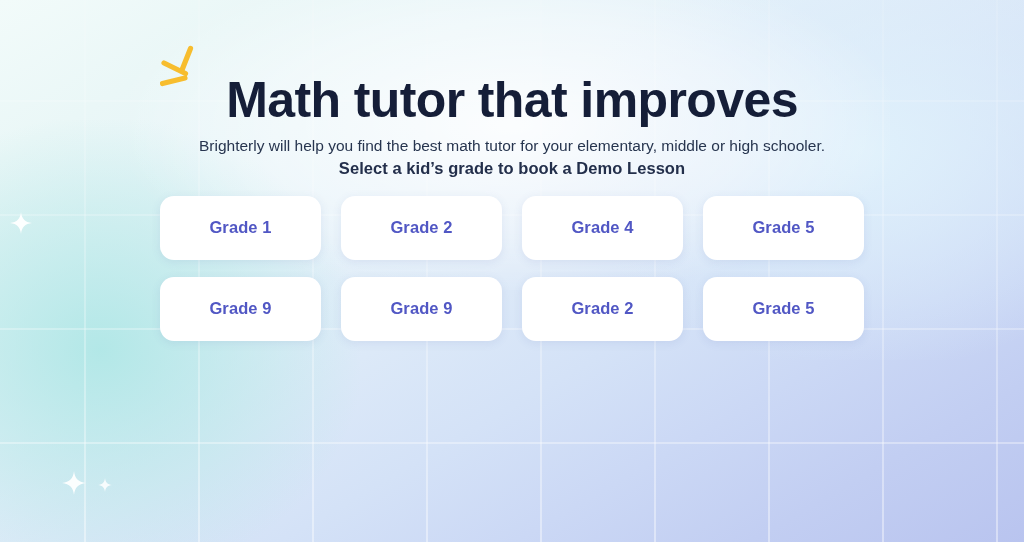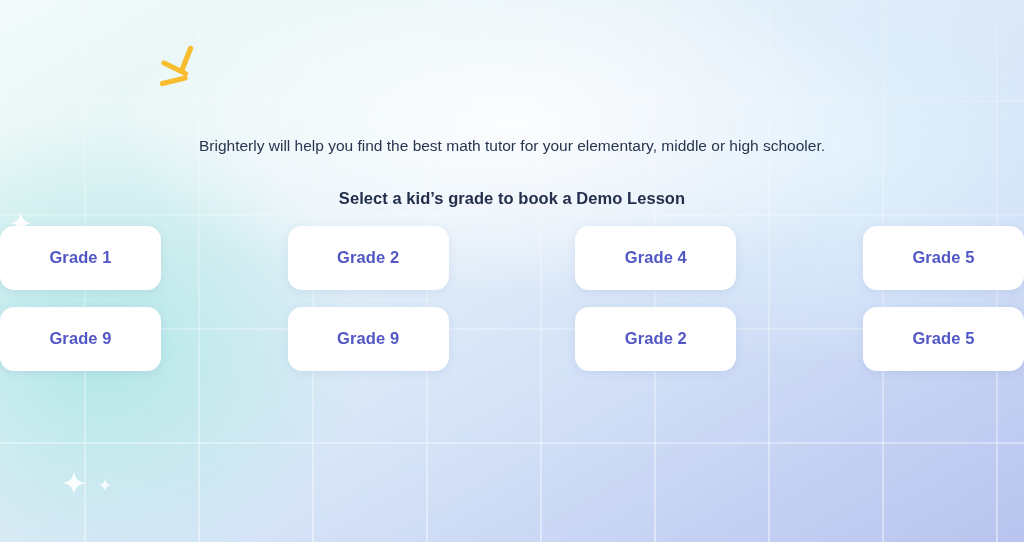--- a/index.html
+++ b/index.html
@@ -110,33 +110,32 @@
   .subtitle {
     text-align:center;
     font-size:15.5px;
     line-height:1.65;
     font-weight:400;
     color:#27354f;
   }
   .subtitle .line { display:block; }
 
   .prompt {
-    margin-top:30px;
     text-align:left;
     font-size:16.5px;
     font-weight:700;
     letter-spacing:0.05px;
     color:#232f4b;
   }
 
   .grade-rows { margin-top:18px; width:100%; }
 
   .grade-row {
     display:flex;
-    justify-content:space-between;
+    justify-content:center;
     gap:20px;
   }
   .grade-row + .grade-row { margin-top:17px; }
 
   .grade-btn {
     width:161px;
     height:64px;
     border:none;
     border-radius:14px;
     background:#ffffff;
@@ -184,21 +183,21 @@
         <svg width="44" height="46" viewBox="0 0 44 46" aria-hidden="true">
           <g stroke="#f7bd2e" stroke-width="5.2" stroke-linecap="round" fill="none">
             <line x1="30.5" y1="4.5" x2="22.0" y2="26.0"></line>
             <line x1="4.0" y1="19.0" x2="25.5" y2="29.5"></line>
             <line x1="2.5" y1="39.5" x2="25.0" y2="34.0"></line>
           </g>
         </svg>
       </div>
 
       <h1 class="headline">
-        <br>
+        <span>Math tutor that improves</span><br>
       </h1>
     </div>
 
     <p class="subtitle">
       <span class="line">Brighterly will help you find the best math tutor for your elementary, middle or high schooler.</span>
     </p>
 
     <p class="prompt">Select a kid’s grade to book a Demo Lesson</p>
 
     <div class="grade-rows">

